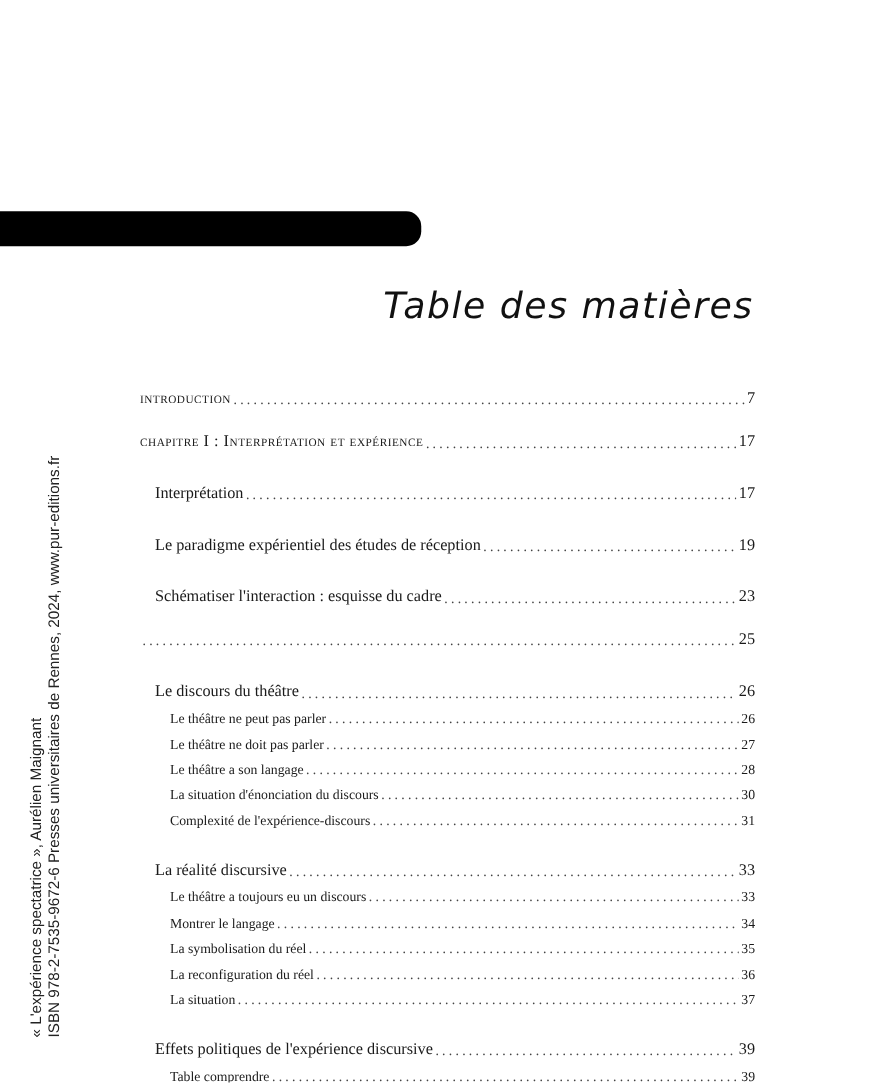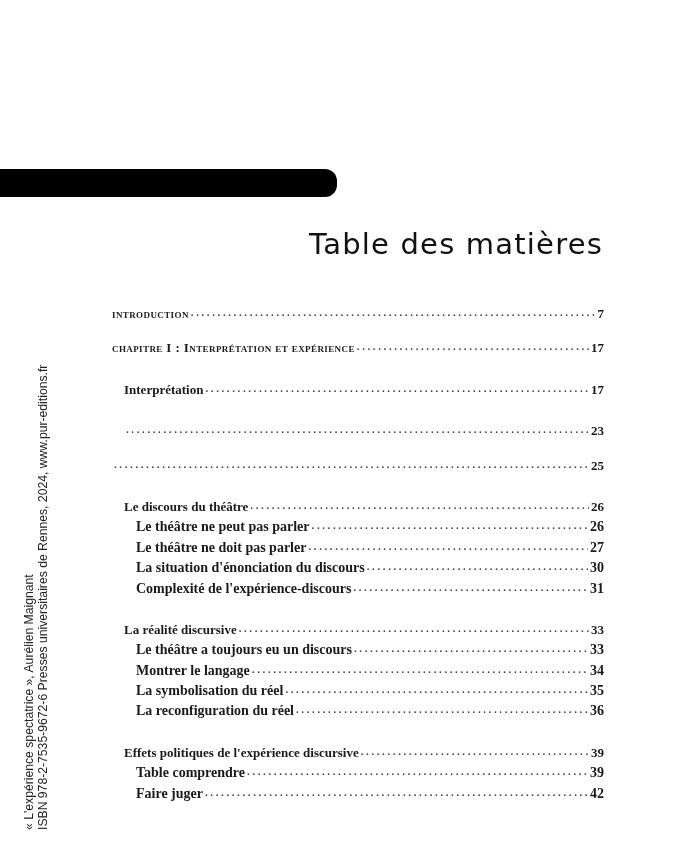--- a/index.html
+++ b/index.html
@@ -7,39 +7,39 @@
     width: 700px; height: 866px; background: #ffffff; position: relative; overflow: hidden;
     font-family: "Liberation Serif", "DejaVu Serif", serif; color: #1a1a1a;
   }
   .bar {
     position: absolute; left: 0; top: 169px; width: 337px; height: 28px;
     background: #000; border-radius: 0 12px 12px 0;
   }
   .title {
     position: absolute; right: 97px; top: 208px;
     font-family: "DejaVu Sans", "Liberation Sans", sans-serif;
-    font-size: 29px; letter-spacing: 1.2px; color: #111; font-weight: normal;
+    font-size: 29px; letter-spacing: 1.2px; color: #111; font-weight: normal; font-style: italic;
   }
   .side {
     position: absolute; left: 22px; top: 830px; width: 450px;
     transform-origin: 0 0; transform: rotate(-90deg);
     font-family: "Liberation Sans", "DejaVu Sans", sans-serif; font-size: 12.2px; line-height: 14px; color: #222;
   }
   .side div { white-space: nowrap; }
   .toc { position: absolute; left: 112px; top: 306px; width: 492px; }
-  .row { display: flex; align-items: flex-start; height: 20.4px; font-size: 13px; white-space: nowrap; font-weight: bold; }
+  .row { display: flex; align-items: flex-end; height: 20.4px; font-size: 13px; white-space: nowrap; }
   .row .lbl { flex: 0 0 auto; }
   .row .dots {
     flex: 1 1 auto; overflow: hidden; margin: 0 2px; color: #444; letter-spacing: 2.6px; font-size: 11px;
   }
   .row .dots::before { content: "........................................................................................................................................................................"; }
   .row .pg { flex: 0 0 auto; }
   .lvl0 { padding-left: 0; }
   .lvl1 { padding-left: 12px; margin-top: 21px; }
-  .lvl2 { padding-left: 24px; font-size: 14px; }
+  .lvl2 { padding-left: 24px; font-size: 11px; }
   .sc { font-variant: small-caps; letter-spacing: 0.4px; }
   .gap { height: 14px; }
   .chap .lbl { font-variant: small-caps; }
 </style>
 </head>
 <body>
 
 <div class="bar"></div>
 <h1 class="title">Table des matières</h1>
 
@@ -60,20 +60,26 @@
     <span class="lbl sc">chapitre I : Interprétation et expérience</span>
     <span class="dots"></span>
     <span class="pg">17</span>
   </div>
   <div class="row lvl1">
     <span class="lbl">Interprétation</span>
     <span class="dots"></span>
     <span class="pg">17</span>
   </div>
   <div class="row lvl1">
+    <span class="lbl">Le paradigme expérientiel des études de réception</span>
+    <span class="dots"></span>
+    <span class="pg">19</span>
+  </div>
+  <div class="row lvl1">
+    <span class="lbl">Schématiser l'interaction : esquisse du cadre</span>
     <span class="dots"></span>
     <span class="pg">23</span>
   </div>
   <div class="gap"></div>
 
   <div class="row lvl0 chap">
     <span class="dots"></span>
     <span class="pg">25</span>
   </div>
 
@@ -84,20 +90,25 @@
   </div>
   <div class="row lvl2">
     <span class="lbl">Le théâtre ne peut pas parler</span>
     <span class="dots"></span>
     <span class="pg">26</span>
   </div>
   <div class="row lvl2">
     <span class="lbl">Le théâtre ne doit pas parler</span>
     <span class="dots"></span>
     <span class="pg">27</span>
+  </div>
+  <div class="row lvl2">
+    <span class="lbl">Le théâtre a son langage</span>
+    <span class="dots"></span>
+    <span class="pg">28</span>
   </div>
   <div class="row lvl2">
     <span class="lbl">La situation d'énonciation du discours</span>
     <span class="dots"></span>
     <span class="pg">30</span>
   </div>
   <div class="row lvl2">
     <span class="lbl">Complexité de l'expérience-discours</span>
     <span class="dots"></span>
     <span class="pg">31</span>
@@ -121,20 +132,25 @@
   <div class="row lvl2">
     <span class="lbl">La symbolisation du réel</span>
     <span class="dots"></span>
     <span class="pg">35</span>
   </div>
   <div class="row lvl2">
     <span class="lbl">La reconfiguration du réel</span>
     <span class="dots"></span>
     <span class="pg">36</span>
   </div>
+  <div class="row lvl2">
+    <span class="lbl">La situation</span>
+    <span class="dots"></span>
+    <span class="pg">37</span>
+  </div>
 
   <div class="row lvl1">
     <span class="lbl">Effets politiques de l'expérience discursive</span>
     <span class="dots"></span>
     <span class="pg">39</span>
   </div>
   <div class="row lvl2">
     <span class="lbl">Table comprendre</span>
     <span class="dots"></span>
     <span class="pg">39</span>

